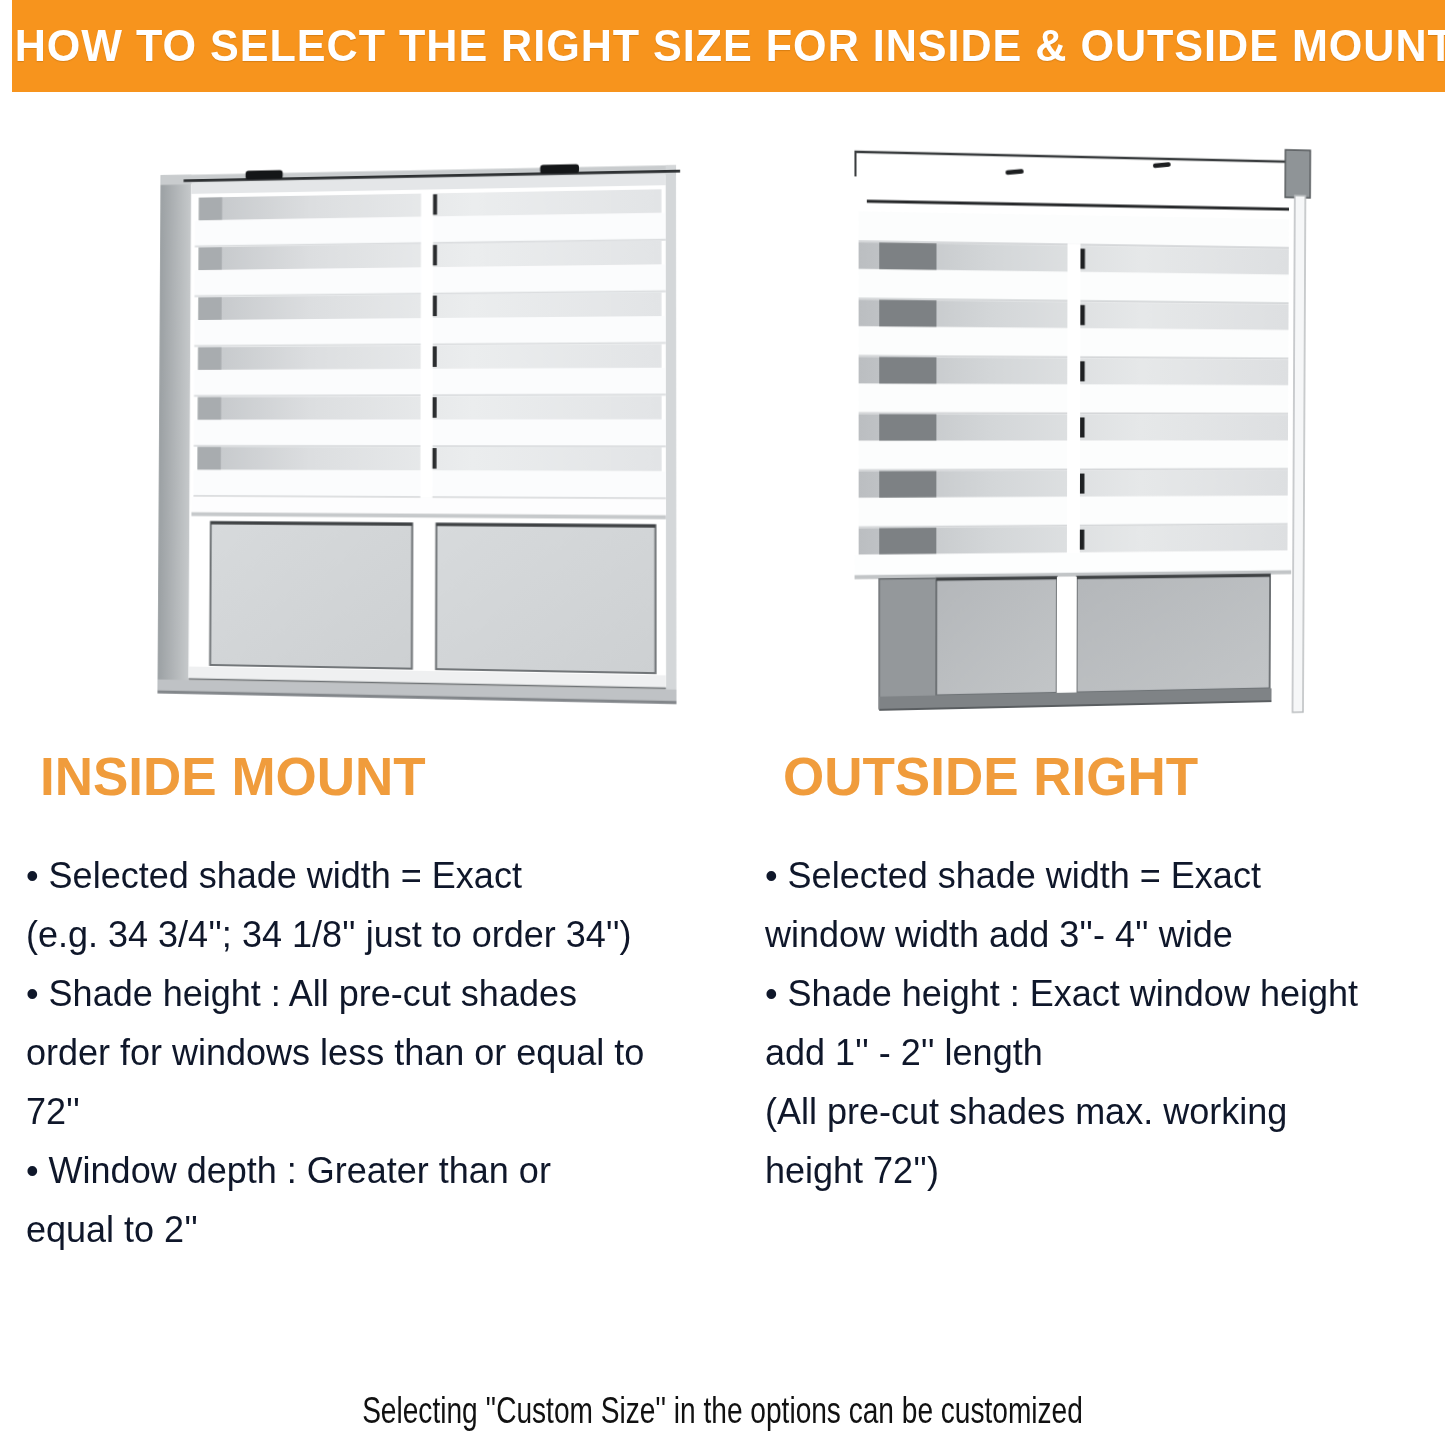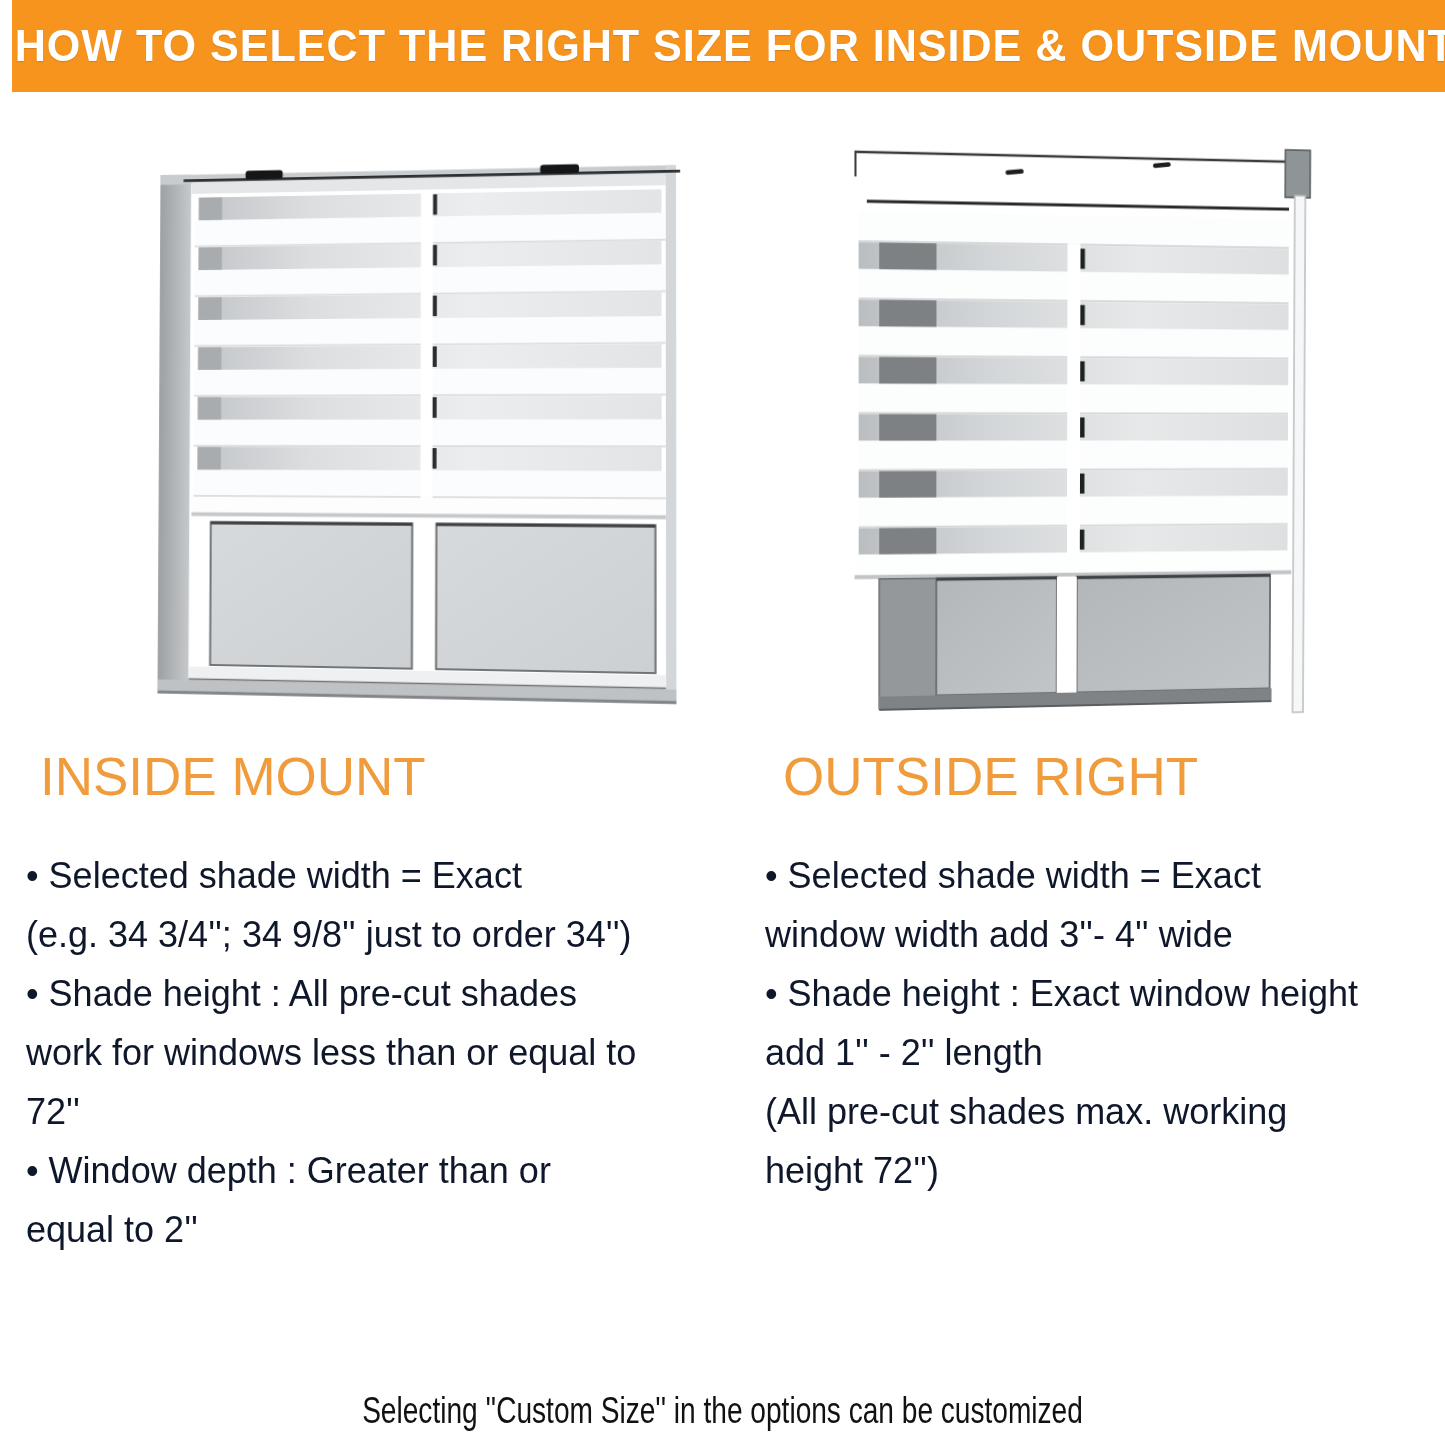--- a/index.html
+++ b/index.html
@@ -16,21 +16,21 @@
     white-space:nowrap;transform:scaleX(0.98);
     text-shadow:0 1px 1px rgba(160,90,0,.35);
   }
   .illus{position:absolute;}
   .illus svg{width:100%;height:100%;overflow:visible;}
   .illus-inside{left:140px;top:148px;width:545px;height:562px;}
   .illus-inside svg{transform:perspective(1600px) rotateY(-7deg) rotateX(1.2deg);}
   .illus-outside{left:855px;top:132px;width:470px;height:606px;}
   .illus-outside svg{transform:perspective(1600px) rotateY(7.5deg) rotateX(-1deg);}
   .col-heading{
-    position:absolute;top:746px;font-weight:normal;font-size:53px;
+    position:absolute;top:746px;font-weight:bold;font-size:53px;
     color:#F09C3C;white-space:nowrap;
   }
   .col-heading.inside{left:40px;}
   .col-heading.outside{left:783px;}
   .col-text{
     position:absolute;top:846px;width:705px;font-size:36px;line-height:59px;
     color:#0f172a;
   }
   .col-text.inside{left:26px;}
   .col-text.outside{left:765px;}
@@ -220,23 +220,23 @@
       <line x1="26" y1="573" x2="422" y2="573" stroke="#5a5e61" stroke-width="2"></line>
     </g>
   </svg>
 </div>
 
 <div class="col-heading inside">INSIDE MOUNT</div>
 <div class="col-heading outside">OUTSIDE RIGHT</div>
 
 <div class="col-text inside">
   <div class="line">• Selected shade width = Exact</div>
-  <div class="line">(e.g. 34 3/4''; 34 9/8'' just to order 34'')</div>
+  <div class="line">(e.g. 34 3/4''; 34 1/8'' just to order 34'')</div>
   <div class="line">• Shade height : All pre-cut shades</div>
-  <div class="line">work for windows less than or equal to</div>
+  <div class="line">order for windows less than or equal to</div>
   <div class="line">72''</div>
   <div class="line">• Window depth : Greater than or</div>
   <div class="line">equal to 2''</div>
 </div>
 
 <div class="col-text outside">
   <div class="line">• Selected shade width = Exact</div>
   <div class="line">window width add 3''- 4'' wide</div>
   <div class="line">• Shade height : Exact window height</div>
   <div class="line">add 1'' - 2'' length</div>

